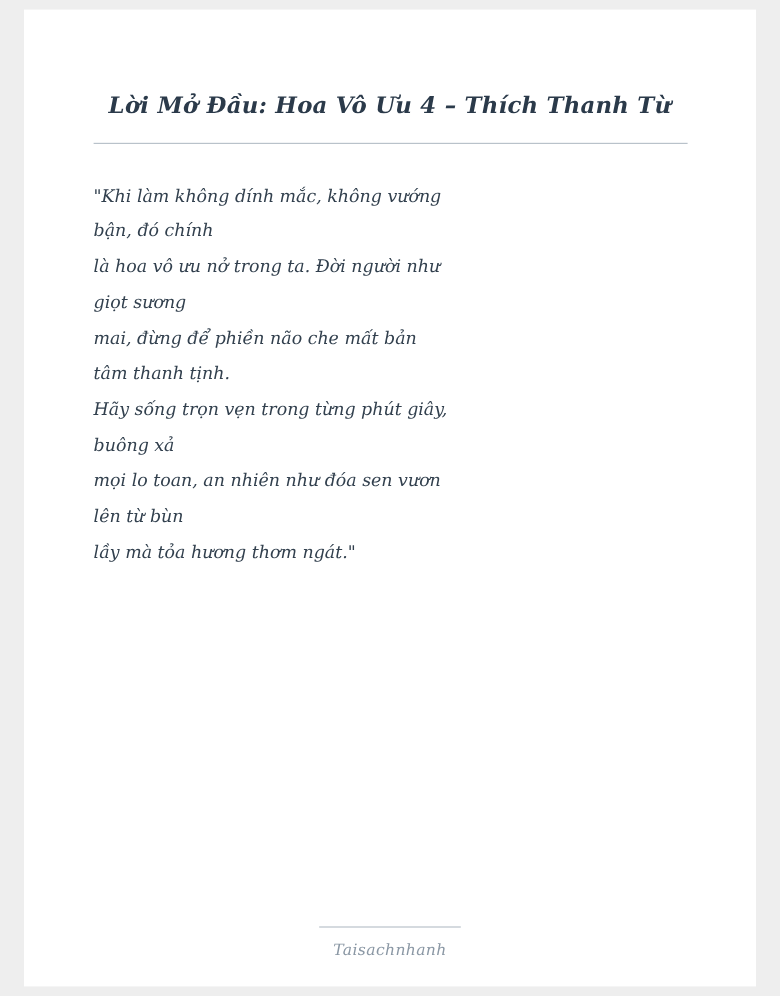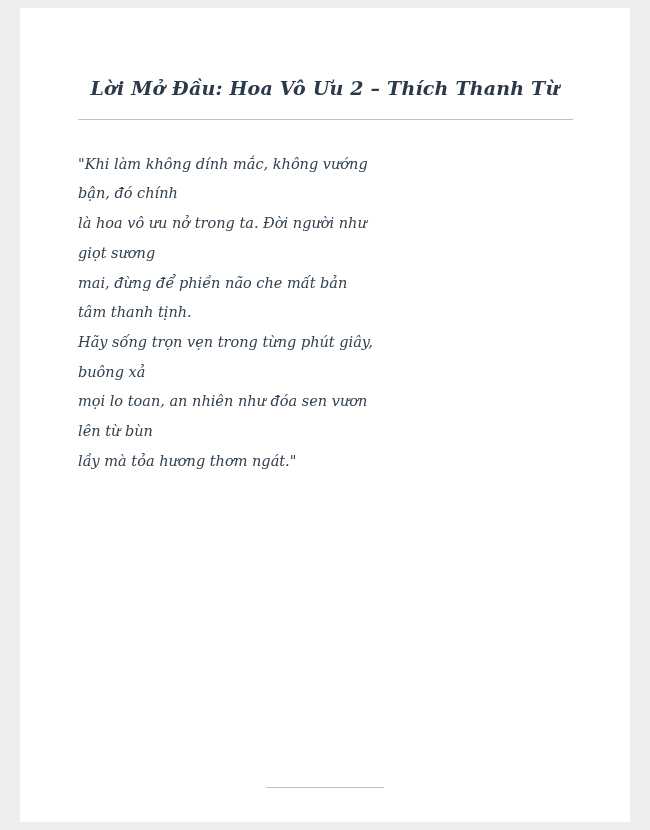--- a/index.html
+++ b/index.html
@@ -71,28 +71,29 @@
     font-size: 13px;
     color: #8a97a4;
     letter-spacing: 0.3px;
   }
 </style>
 </head>
 <body>
 
 <div class="page">
 
-  <h1 class="doc-title">Lời Mở Đầu: Hoa Vô Ưu 2 – Thích Thanh Từ</h1>
+  <h1 class="doc-title">Lời Mở Đầu: Hoa Vô Ưu 4 – Thích Thanh Từ</h1>
 
   <div class="title-rule"></div>
 
   <p class="body-text">"Khi làm không dính mắc, không vướng bận, đó chính
 là hoa vô ưu nở trong ta. Đời người như giọt sương
 mai, đừng để phiền não che mất bản tâm thanh tịnh.
 Hãy sống trọn vẹn trong từng phút giây, buông xả
 mọi lo toan, an nhiên như đóa sen vươn lên từ bùn
 lầy mà tỏa hương thơm ngát."</p>
 
   <div class="footer">
     <div class="footer-rule"></div>
+    <div class="footer-text">Taisachnhanh</div>
   </div>
 
 </div>
 
 </body></html>

